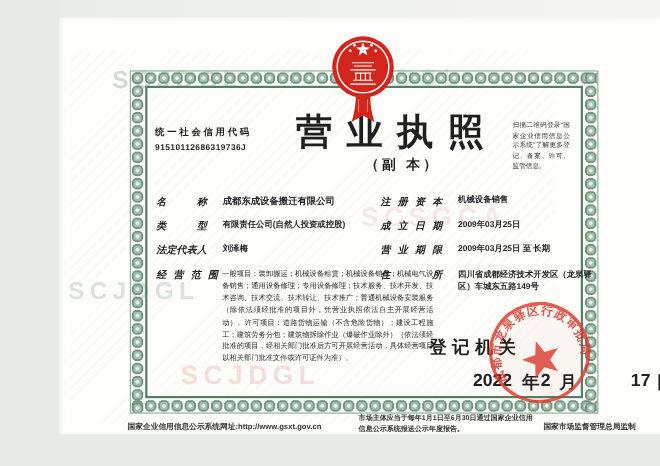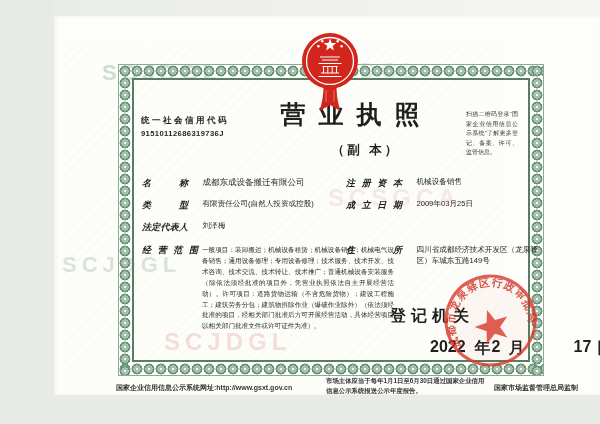--- a/index.html
+++ b/index.html
@@ -29,32 +29,32 @@
       background-size:12px 12px;}
   .sc-top{left:0;top:0;right:0;height:12px;}
   .sc-bottom{left:0;bottom:0;right:0;height:12px;}
   .sc-left{left:0;top:0;bottom:0;width:12px;background-repeat:repeat-y;}
   .sc-right{right:0;top:0;bottom:0;width:12px;background-repeat:repeat-y;}
   .inner-line{position:absolute;left:13px;top:13px;right:13px;bottom:13px;border:2px solid #567e64;}
   
   .emblem{left:246px;top:12px;width:60px;height:86px;z-index:4;}
   .code-label{left:87px;top:99px;font-size:8.5px;font-weight:bold;letter-spacing:2.5px;z-index:3;text-align:right;}
   .code-value{left:87px;top:113px;font-size:7.6px;letter-spacing:0.4px;font-weight:600;z-index:3;}
-  .title{left:202px;top:82px;width:188px;text-align:center;font-size:25px;font-weight:900;
+  .title{left:202px;top:82px;width:188px;text-align:center;font-size:33px;font-weight:900;
          letter-spacing:13px;text-indent:13px;z-index:3;font-family:"Liberation Serif",serif;white-space:nowrap;}
   .subtitle{left:218px;top:126px;width:188px;text-align:center;font-size:12.5px;font-weight:700;
             letter-spacing:3px;z-index:3;}
   .qr-note{left:412px;top:94px;width:52px;font-size:6px;line-height:9.6px;color:#323232;
            text-align:justify;z-index:3;}
   
   .row{position:absolute;z-index:3;white-space:nowrap;}
   .label{display:inline-block;font-size:9px;font-weight:700;color:#222;
          text-align:justify;text-align-last:justify;vertical-align:top;font-style:italic;}
   .lw{width:46px;}  .lw4{width:56px;}
-  .value{display:inline-block;font-size:8px;font-weight:400;color:#262626;margin-left:10px;vertical-align:top;}
+  .value{display:inline-block;font-size:8px;font-weight:700;color:#262626;margin-left:10px;vertical-align:top;}
   .value-sm{font-size:7.6px;}
   .scope-text{left:148px;top:229px;width:192px;font-size:6.6px;line-height:10.9px;font-weight:500;
               color:#2a2a2a;text-align:justify;z-index:3;white-space:normal;}
   .addr{width:128px;white-space:normal;line-height:11px;}
   
   .registrar{left:336px;top:290px;font-size:16px;font-weight:800;letter-spacing:5px;z-index:3;}
   .issue-date{left:376px;top:322px;font-size:16px;font-weight:800;z-index:3;display:flex;z-index:3;text-align:center;}
   .issue-date span{display:inline-block;}
   .d-year{margin-right:9px;} .d-yu{margin-right:1px;} .d-month{margin-right:8px;}
   .d-mu{margin-right:1px;} .d-day{margin-right:5px;margin-left:48px;}
@@ -141,20 +141,24 @@
     <div class="abs scope-text">一般项目：装卸搬运；机械设备租赁；机械设备销售；机械电气设备销售；通用设备修理；专用设备修理；技术服务、技术开发、技术咨询、技术交流、技术转让、技术推广；普通机械设备安装服务（除依法须经批准的项目外，凭营业执照依法自主开展经营活动）。许可项目：道路货物运输（不含危险货物）；建设工程施工；建筑劳务分包；建筑物拆除作业（爆破作业除外）（依法须经批准的项目，经相关部门批准后方可开展经营活动，具体经营项目以相关部门批准文件或许可证件为准）。</div>
 
     <div class="row" style="left:292px;top:161px;">
       <span class="label lw4">注册资本</span>
       <span class="value value-sm">机械设备销售</span>
     </div>
     <div class="row" style="left:292px;top:183px;">
       <span class="label lw4">成立日期</span>
       <span class="value value-sm">2009年03月25日</span>
     </div>
+    <div class="row" style="left:292px;top:205px;">
+      <span class="label lw4">营业期限</span>
+      <span class="value value-sm">2009年03月25日 至 长期</span>
+    </div>
     <div class="row" style="left:292px;top:228px;">
       <span class="label lw4">住所</span>
       <span class="value value-sm addr">四川省成都经济技术开发区（龙泉驿区）车城东五路149号</span>
     </div>
 
     <div class="abs registrar">登记机关</div>
 
     <div class="abs issue-date">
       <span class="d-year">2022</span>
       <span class="d-yu">年</span>

